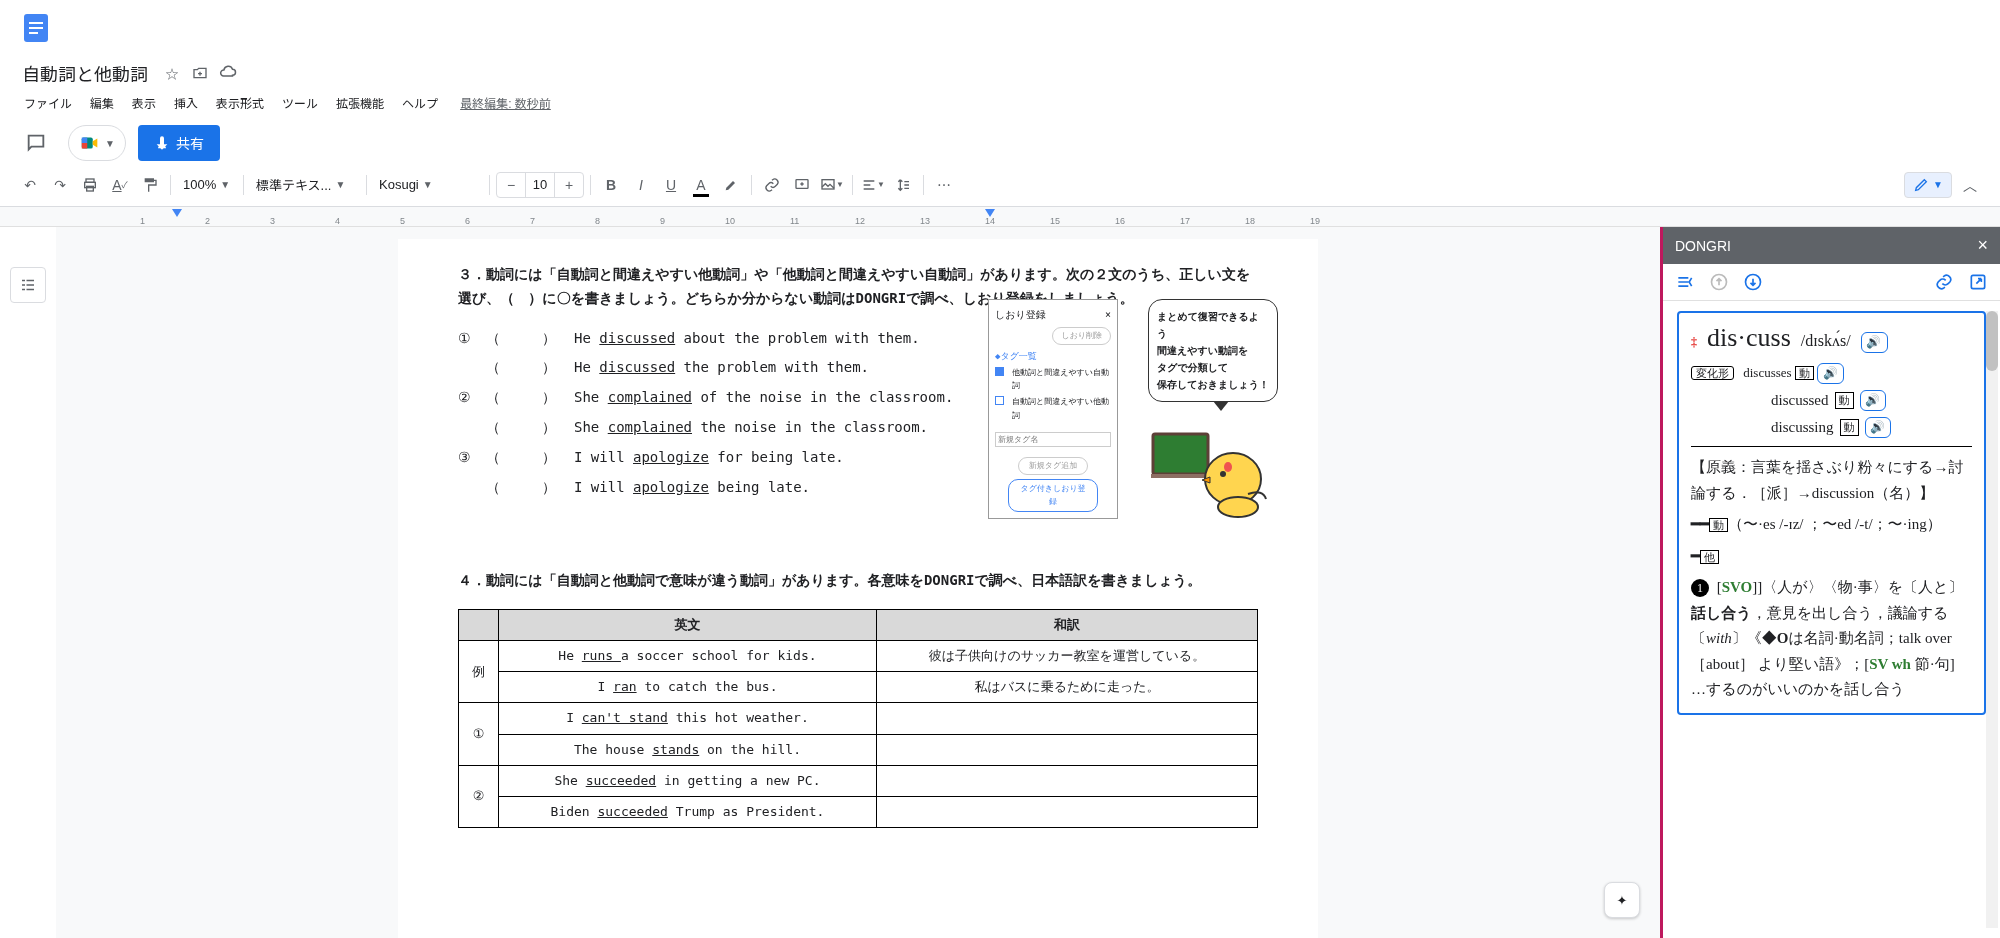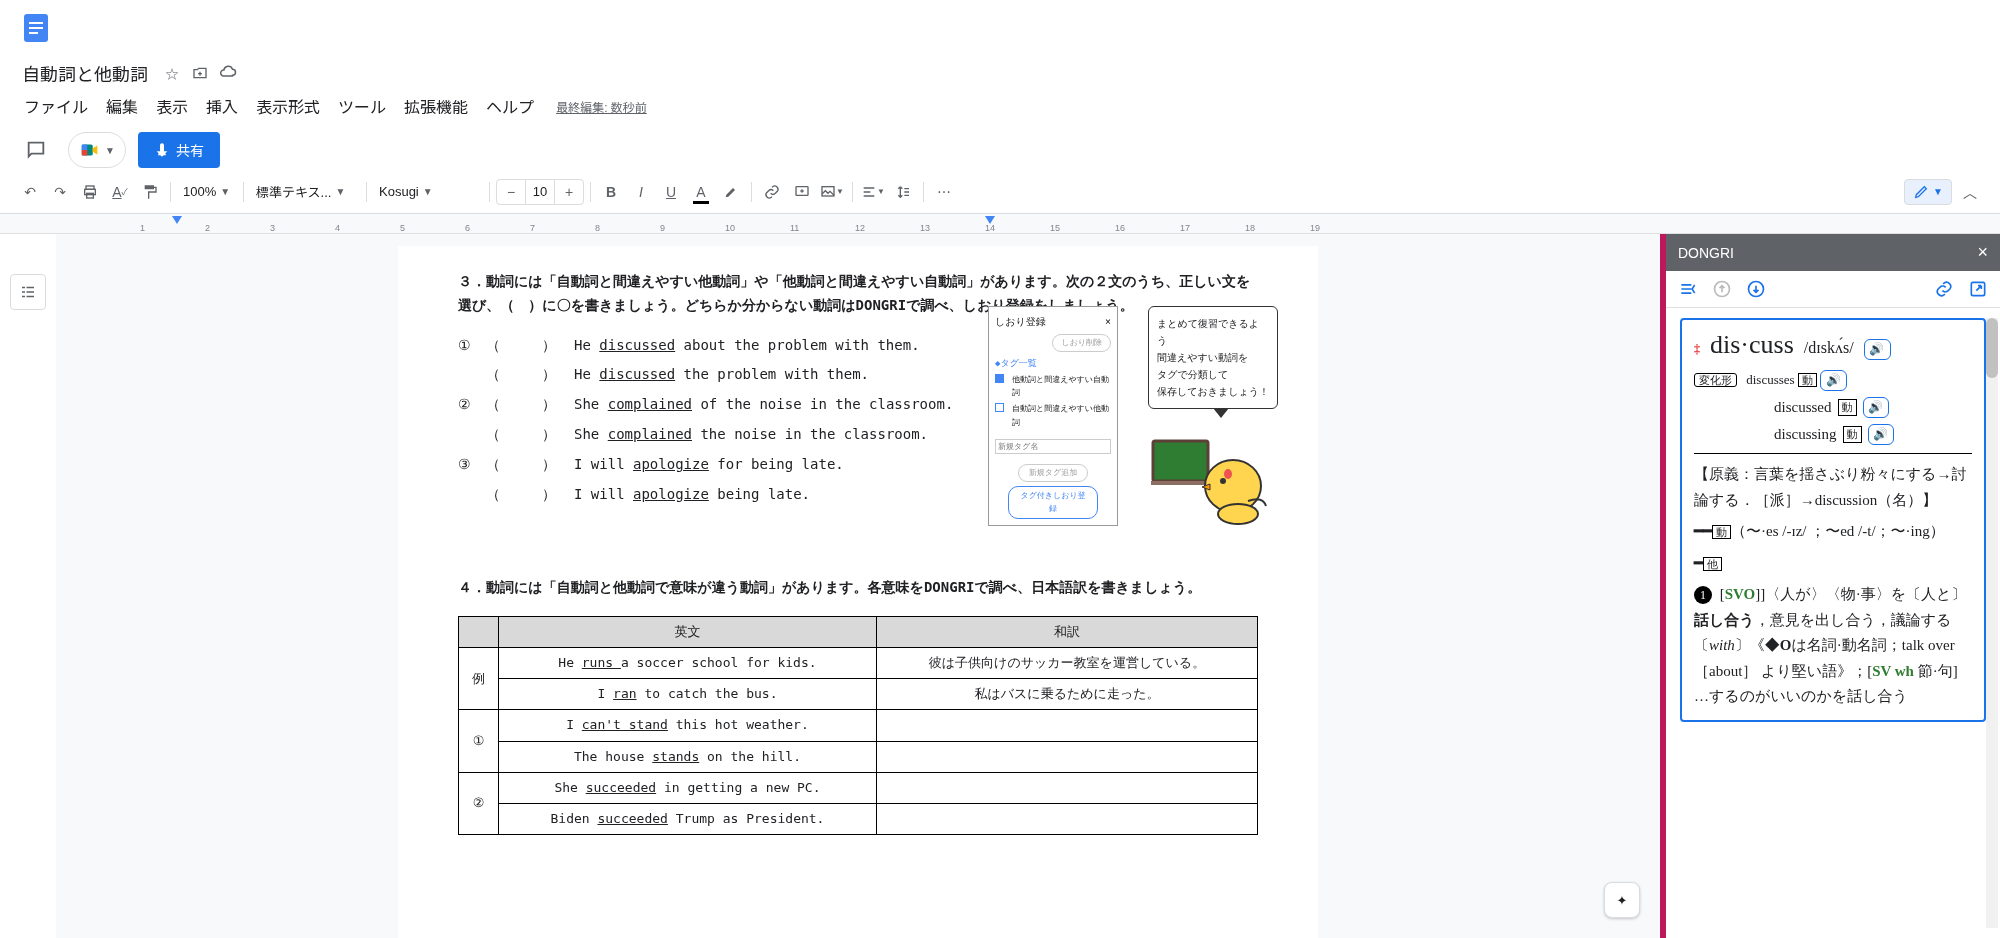--- a/index.html
+++ b/index.html
@@ -8,21 +8,21 @@
 
 
 .header { display: flex; align-items: flex-start; padding: 8px 16px 0 16px; gap: 8px; flex-direction: column; }
 .doc-icon { width: 40px; height: 40px; display: flex; align-items: center; justify-content: center; }
 .doc-icon svg { width: 36px; height: 36px; }
 .title-area { flex: 1; }
 .title-row { display: flex; align-items: center; gap: 8px; padding: 2px 0; }
 .doc-title { font-size: 18px; color: #202124; padding: 2px 6px; }
 .title-icon { width: 20px; height: 20px; color: #5f6368; display: flex; align-items: center; justify-content: center; cursor: pointer; }
 .menu-row { display: flex; gap: 2px; align-items: center; }
-.menu-item { padding: 4px 8px; font-size: 16px; color: #202124; cursor: pointer; border-radius: 4px; }
+.menu-item { padding: 4px 8px; font-size: 12px; color: #202124; cursor: pointer; border-radius: 4px; }
 .last-edit { text-decoration: underline; color: #5f6368; font-size: 12px; margin-left: 12px; cursor: pointer; }
 .header-right { display: flex; align-items: center; gap: 12px; padding-right: 8px; }
 .hr-icon { width: 40px; height: 40px; border-radius: 50%; display: flex; align-items: center; justify-content: center; cursor: pointer; color: #5f6368; }
 .meet-btn { display: flex; align-items: center; gap: 4px; padding: 6px 10px; border: 1px solid #dadce0; border-radius: 20px; cursor: pointer; }
 .share-btn { background: #1a73e8; color: #fff; padding: 8px 16px; border-radius: 4px; font-size: 14px; display: flex; align-items: center; gap: 6px; cursor: pointer; }
 
 
 .toolbar { display: flex; align-items: center; padding: 4px 16px; gap: 2px; border-bottom: 1px solid #dadce0; height: 44px; }
 .tb-btn { min-width: 28px; height: 28px; display: flex; align-items: center; justify-content: center; border-radius: 4px; cursor: pointer; color: #5f6368; font-size: 14px; }
 .tb-sep { width: 1px; height: 20px; background: #dadce0; margin: 0 4px; }
@@ -62,33 +62,33 @@
 .bookmark-box { width: 130px; border: 1px solid #999; background: #fff; padding: 6px; font-size: 9px; position: relative; }
 .bookmark-box .bh { display: flex; justify-content: space-between; margin-bottom: 4px; font-size: 10px; }
 .bookmark-box .del-btn { border: 1px solid #ccc; border-radius: 10px; padding: 1px 8px; font-size: 8px; color: #999; display: inline-block; margin-bottom: 4px; float: right; }
 .bookmark-box .tag-h { color: #4285f4; font-size: 9px; clear: both; }
 .bookmark-box .chk-row { display: flex; gap: 8px; font-size: 8px; margin: 2px 0; align-items: flex-start; }
 .bookmark-box .chk { width: 9px; height: 9px; border: 1px solid #4285f4; flex-shrink: 0; margin-top: 1px; }
 .bookmark-box .chk.on { background: #4285f4; }
 .bookmark-box input { width: 100%; font-size: 8px; padding: 2px; border: 1px solid #ccc; margin: 8px 0; }
 .bookmark-box .add-btn { border: 1px solid #ccc; border-radius: 10px; padding: 1px 8px; font-size: 8px; color: #999; display: block; margin: 2px auto; text-align: center; width: 70px; }
 .bookmark-box .reg-btn { border: 1px solid #4285f4; border-radius: 10px; padding: 2px 8px; font-size: 8px; color: #4285f4; display: block; margin: 4px auto 0; text-align: center; width: 90px; }
-.speech-bubble { position: absolute; right: 0; top: 0; width: 130px; border: 1px solid #333; border-radius: 6px; padding: 8px; font-size: 10px; background: #fff; }
+.speech-bubble { position: absolute; right: 0; top: 0; width: 130px; border: 1px solid #333; border-radius: 14px; padding: 8px; font-size: 10px; background: #fff; font-weight: bold; }
 .speech-bubble::after { content: ""; position: absolute; bottom: -10px; left: 50%; width: 0; height: 0; border-left: 8px solid transparent; border-right: 8px solid transparent; border-top: 10px solid #333; }
 .chick { position: absolute; right: 10px; top: 120px; }
 
 .tbl { border-collapse: collapse; width: 100%; margin-top: 8px; }
 .tbl th, .tbl td { border: 1px solid #000; padding: 4px 8px; text-align: center; font-size: 13px; }
-.tbl th { background: #d9d9d9; font-weight: normal; }
+.tbl th { background: #d9d9d9; font-weight: bold; }
 .tbl .rowh { width: 40px; }
 
 .ai-fab { position: absolute; bottom: 20px; right: 20px; width: 36px; height: 36px; background: #fff; border: 1px solid #dadce0; border-radius: 8px; display: flex; align-items: center; justify-content: center; cursor: pointer; box-shadow: 0 1px 3px rgba(0,0,0,0.2); }
 
 
-.dongri { width: 340px; background: #fff; display: flex; flex-direction: column; border-left: 6px solid #be185d; }
+.dongri { width: 340px; background: #fff; display: flex; flex-direction: column; border-left: 3px solid #be185d; }
 .dongri-header { background: #5f6368; color: #fff; padding: 8px 12px; display: flex; justify-content: space-between; align-items: center; font-size: 14px; font-weight: 500; }
 .dongri-close { cursor: pointer; font-size: 18px; }
 .dongri-tools { display: flex; align-items: center; padding: 6px 10px; gap: 10px; border-bottom: 1px solid #e0e0e0; color: #1a73e8; }
 .dongri-tools .spacer { flex: 1; }
 .dongri-tool { width: 24px; height: 24px; display: flex; align-items: center; justify-content: center; cursor: pointer; }
 .dongri-tool.disabled { color: #bbb; }
 .dongri-content { flex: 1; overflow: auto; padding: 10px 14px; position: relative; }
 .dict-box { border: 2px solid #1a73e8; border-radius: 4px; padding: 10px 12px; font-family: "Times New Roman", serif; }
 .headword-row { display: flex; align-items: baseline; gap: 10px; }
 .jisho-mark { color: #e53935; font-weight: bold; font-size: 12px; }

